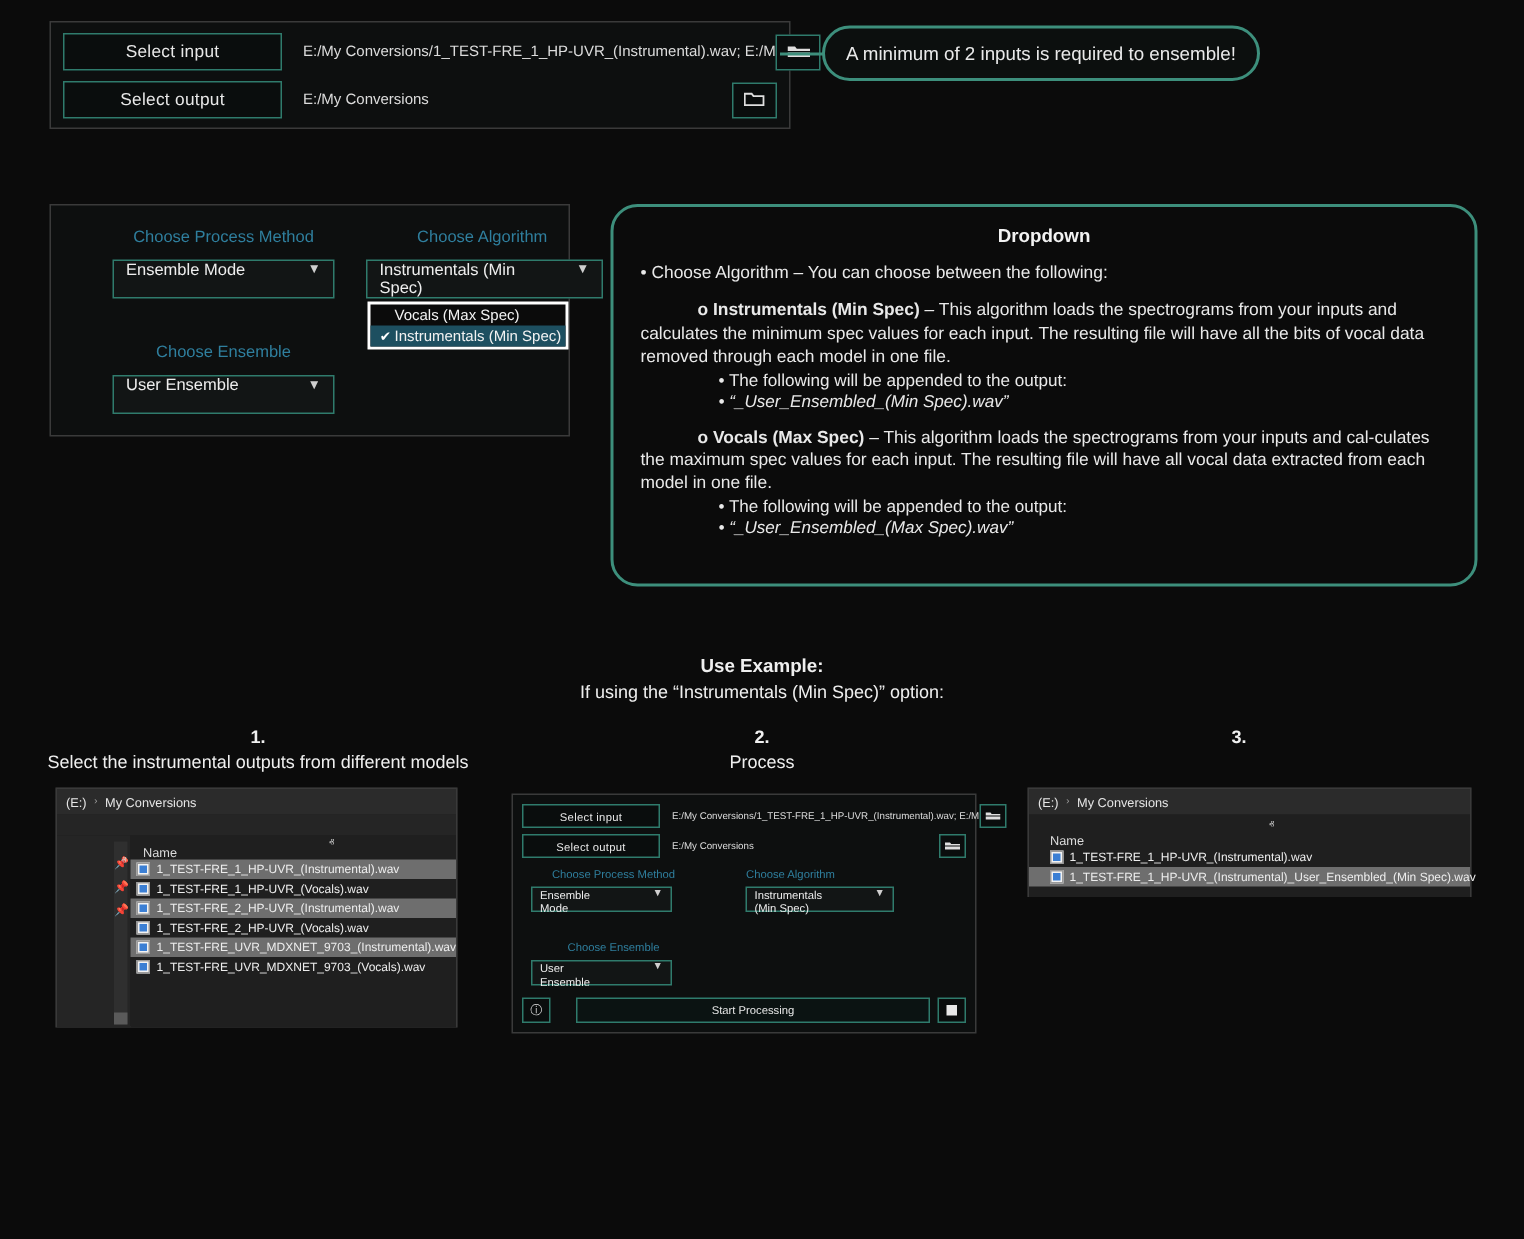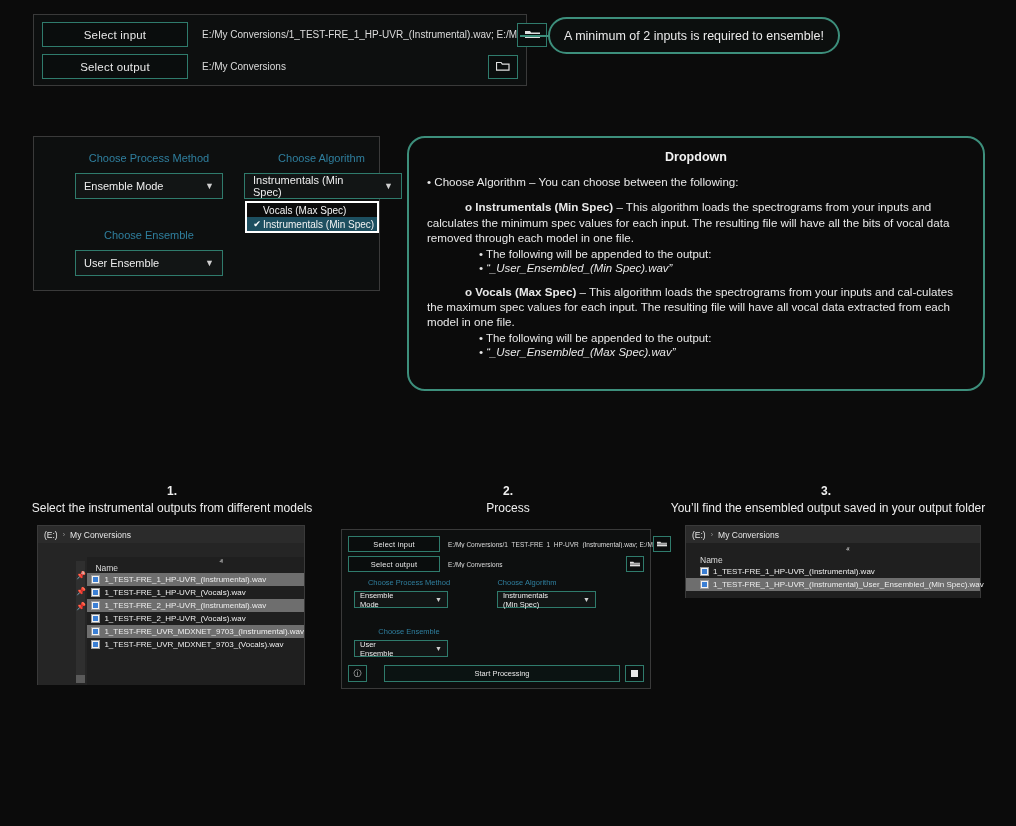--- a/index.html
+++ b/index.html
@@ -16,21 +16,21 @@
     font-size: 11px; letter-spacing: .2px;
   }
   .path-text { color: #dcdcdc; font-size: 10px; white-space: nowrap; overflow: hidden; }
   .folder-btn {
     border: 1px solid #2f7b6c; background: #0a0d0d;
     display: flex; align-items: center; justify-content: center;
   }
   .label-teal { color: #2f7f9e; font-size: 11px; text-align: center; }
   .select {
     border: 1px solid #2f7b6c; background: #121515; color: #eee;
-    display: flex; align-items: center; justify-content: space-between;
+    display: flex; justify-content: space-between;
     font-size: 11px; padding: 0 8px; gap: 28px;
   }
   .chev { color: #cfcfcf; font-size: 9px; }
 
   
   #top-panel {
     position: absolute; left: 33px; top: 14px; width: 494px; height: 72px;
     border: 1px solid #3a3a3a; background: #0d0f0f; padding: 7px 8px;
   }
   #top-panel .row { display: flex; align-items: center; height: 25px; }
@@ -232,29 +232,32 @@
     </p>
     <div class="indent-b">• The following will be appended to the output:</div>
     <div class="indent-b"><i>• “_User_Ensembled_(Min Spec).wav”</i></div>
     <p class="para">
       <b class="lead">o Vocals (Max Spec)</b><span> – This algorithm loads the spectrograms from your inputs and cal-culates  the maximum spec values for each input. The resulting file will have all vocal data extracted from each model in one file.</span>
     </p>
     <div class="indent-b">• The following will be appended to the output:</div>
     <div class="indent-b"><i>• “_User_Ensembled_(Max Spec).wav”</i></div>
   </div>
 
+  <div id="use-example">
+    <div class="t1">Use Example:</div>
+    <div class="t2">If using the “Instrumentals (Min Spec)” option:</div>
+  </div>
 
   <div class="step-num" style="left:92px; top:484px; width:160px;">1.</div>
   <div class="step-cap" style="left:22px; top:501px; width:300px;">Select the instrumental outputs from different models</div>
 
   <div class="step-num" style="left:428px; top:484px; width:160px;">2.</div>
   <div class="step-cap" style="left:428px; top:501px; width:160px;">Process</div>
 
   <div class="step-num" style="left:746px; top:484px; width:160px;">3.</div>
-  <div class="step-cap" style="left:650px; top:501px; width:356px;">You’ll find the ensembled output saved in your output folder</div>
 
   <div class="explorer" id="exp-left" style="left:37px; top:525px; width:268px; height:160px;">
     <div class="exp-crumb">
       <span>(E:)</span>
       <span class="sep">›</span>
       <span>My Conversions</span>
     </div>
     <div class="exp-toolbar"></div>
     <div class="exp-body" style="height:128px;">
       <div class="exp-side">

